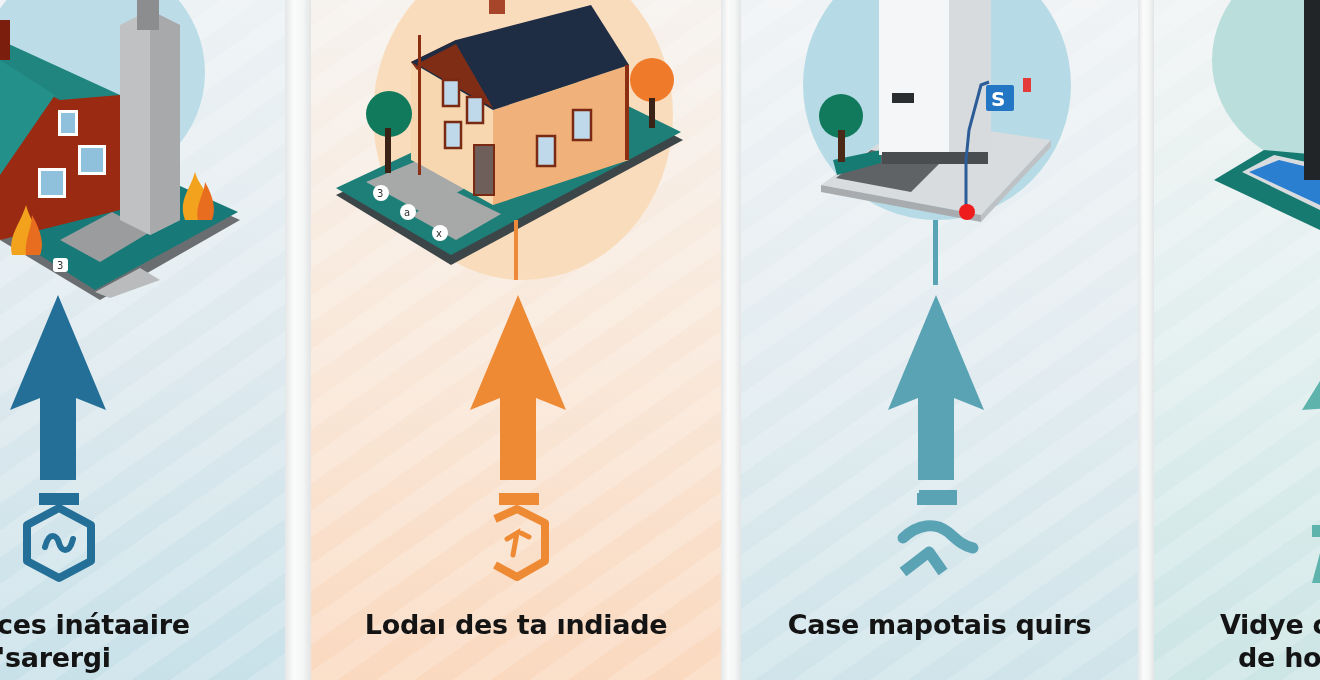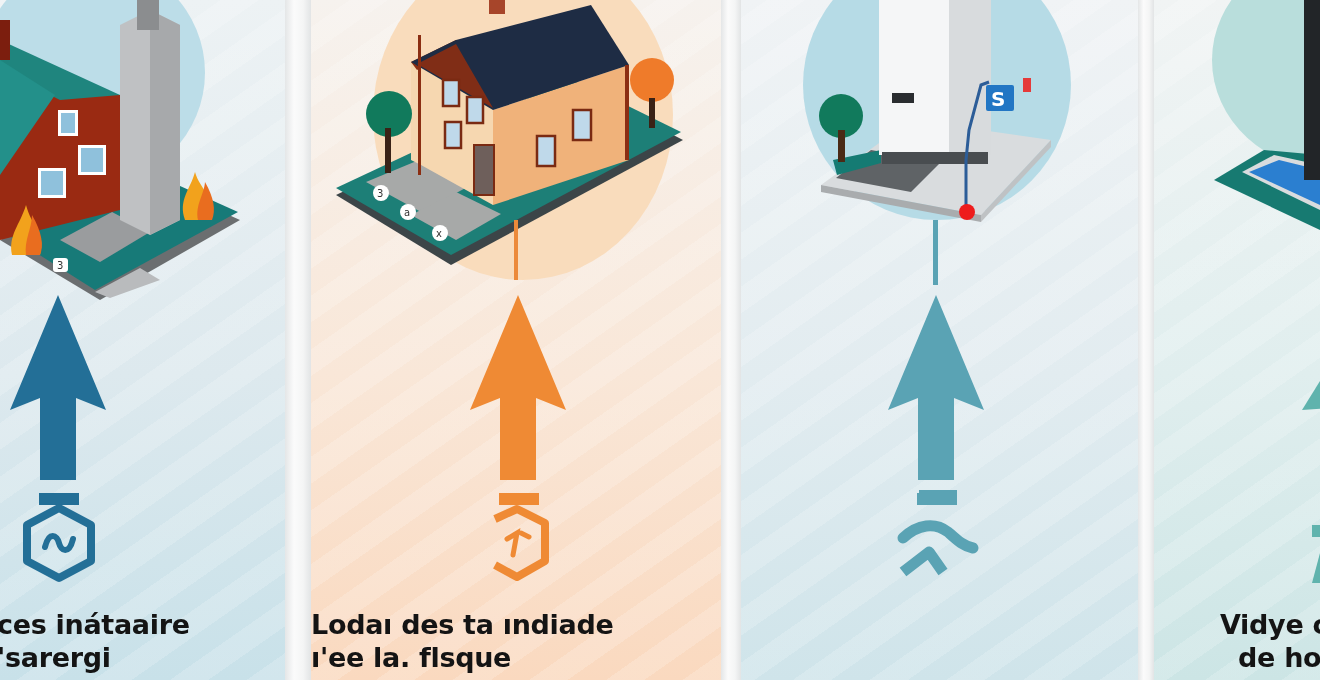--- a/index.html
+++ b/index.html
@@ -8,21 +8,21 @@
 
   .panel { position: absolute; top: 0; height: 680px; overflow: hidden; }
   .panel .bg-stripes {
     position: absolute; inset: 0;
     background-image: repeating-linear-gradient(-35deg, rgba(255,255,255,0.18) 0 22px, rgba(255,255,255,0) 22px 44px);
   }
   .sep { position: absolute; top: 0; height: 680px;
     background: linear-gradient(90deg, #e4e6e7 0%, #fbfbfb 35%, #f4f5f5 70%, #e2e4e5 100%); }
 
   .circle { position: absolute; border-radius: 50%; }
-  .caption { position: absolute; text-align: left; font-weight: bold; color: #141414;
+  .caption { position: absolute; text-align: center; font-weight: bold; color: #141414;
     font-size: 27px; line-height: 33px; white-space: nowrap; letter-spacing: -0.3px; }
 
   .arrow { position: absolute; }
   .illus { position: absolute; }
 </style>
 </head>
 <body>
 
 <div class="panel" style="left:0; width:285px; background: linear-gradient(180deg,#edf2f4 0%, #dde9ee 55%, #c8e1e9 100%);">
   <div class="bg-stripes"></div>
@@ -127,21 +127,20 @@
     <rect x="31" y="203" width="40" height="12" fill="#ef8a34"></rect>
   </svg>
 
   <svg width="80" height="80" viewBox="0 0 80 80" style="position:absolute; left:166px; top:503px;">
     <path d="M18,16 L40,6 L68,20 L68,58 L40,74 L18,62" fill="none" stroke="#ef8a34" stroke-width="8" stroke-linejoin="round"></path>
     <path d="M30,36 L40,30 L36,52 M44,30 L52,34" fill="none" stroke="#ef8a34" stroke-width="5" stroke-linecap="round"></path>
   </svg>
 
   <div class="caption" style="left:0; top:608px; width:410px;">
     <div>Lodaı des ta ındiade</div>
-    <div>ı'ee la. flsque</div>
   </div>
 </div>
 
 <div class="sep" style="left:721px; width:20px;"></div>
 
 <div class="panel" style="left:741px; width:397px; background: linear-gradient(180deg,#f0f3f5 0%, #e2ecf0 55%, #cfe4ea 100%);">
   <div class="bg-stripes"></div>
   <div class="circle" style="left:62px; top:-50px; width:268px; height:270px; background:#b6dbe6;"></div>
 
   <svg class="illus" width="397" height="290" viewBox="0 0 397 290" style="left:0;top:0;">
@@ -176,20 +175,21 @@
     <rect x="31" y="203" width="40" height="12" fill="#5aa3b4"></rect>
   </svg>
 
   <svg width="90" height="100" viewBox="0 0 90 100" style="position:absolute; left:152px; top:480px;">
     <rect x="26" y="10" width="38" height="12" fill="#5aa3b4"></rect>
     <path d="M10,58 C25,44 42,42 55,52 C64,60 70,66 80,68" fill="none" stroke="#5aa3b4" stroke-width="11" stroke-linecap="round"></path>
     <path d="M10,92 L36,72 L50,92" fill="none" stroke="#5aa3b4" stroke-width="11" stroke-linejoin="round"></path>
   </svg>
 
   <div class="caption" style="left:0; top:608px; width:397px;">
+    <div>Case mapotais quirs</div>
   </div>
 </div>
 
 <div class="sep" style="left:1138px; width:16px;"></div>
 
 <div class="panel" style="left:1154px; width:166px; background: linear-gradient(180deg,#f1f4f4 0%, #e0eeee 55%, #cce5e5 100%);">
   <div class="bg-stripes"></div>
   <div class="circle" style="left:58px; top:-50px; width:240px; height:220px; background:#b9dedc;"></div>
 
   <svg class="illus" width="166" height="240" viewBox="0 0 166 240" style="left:0;top:0;">

